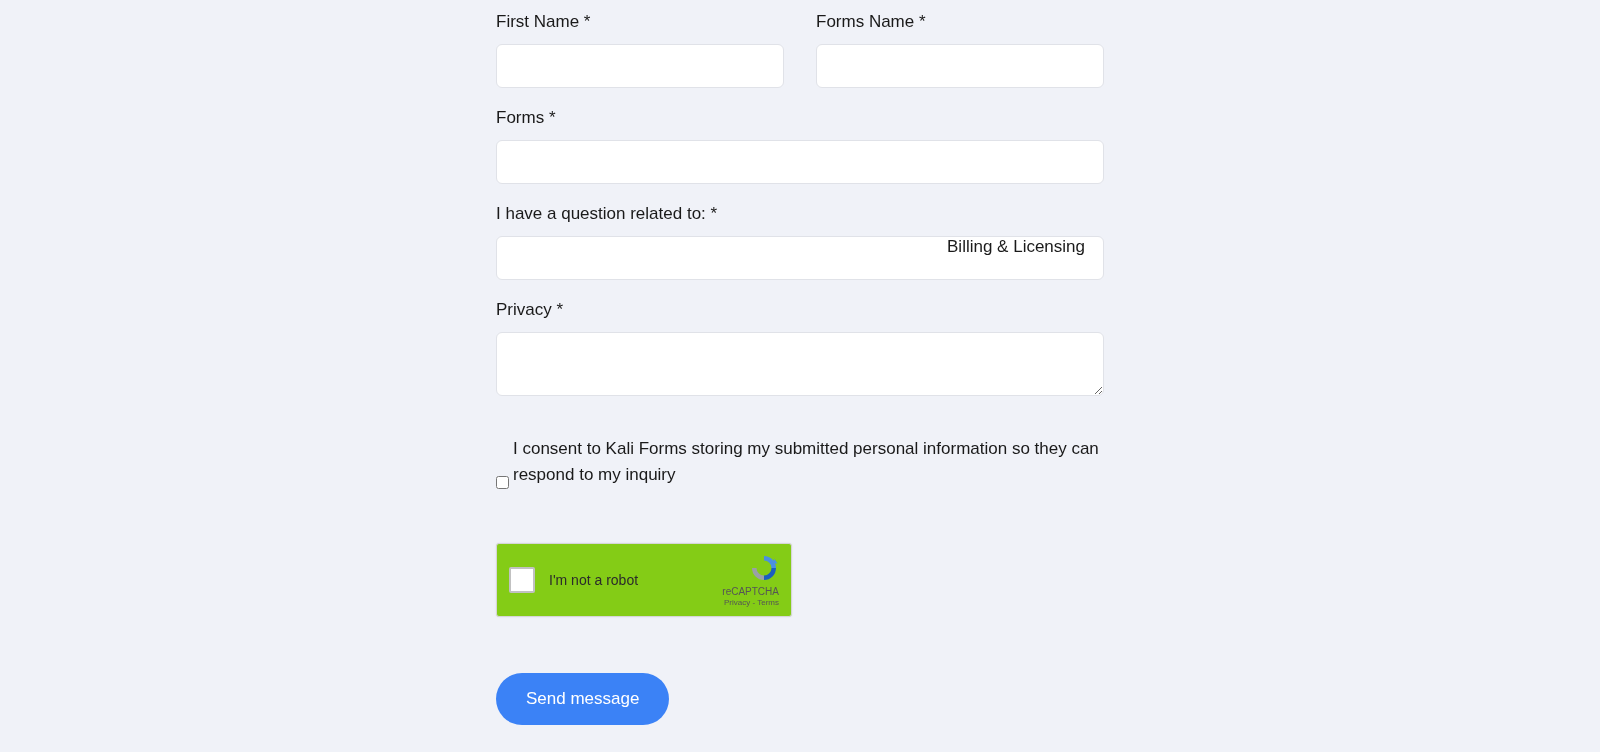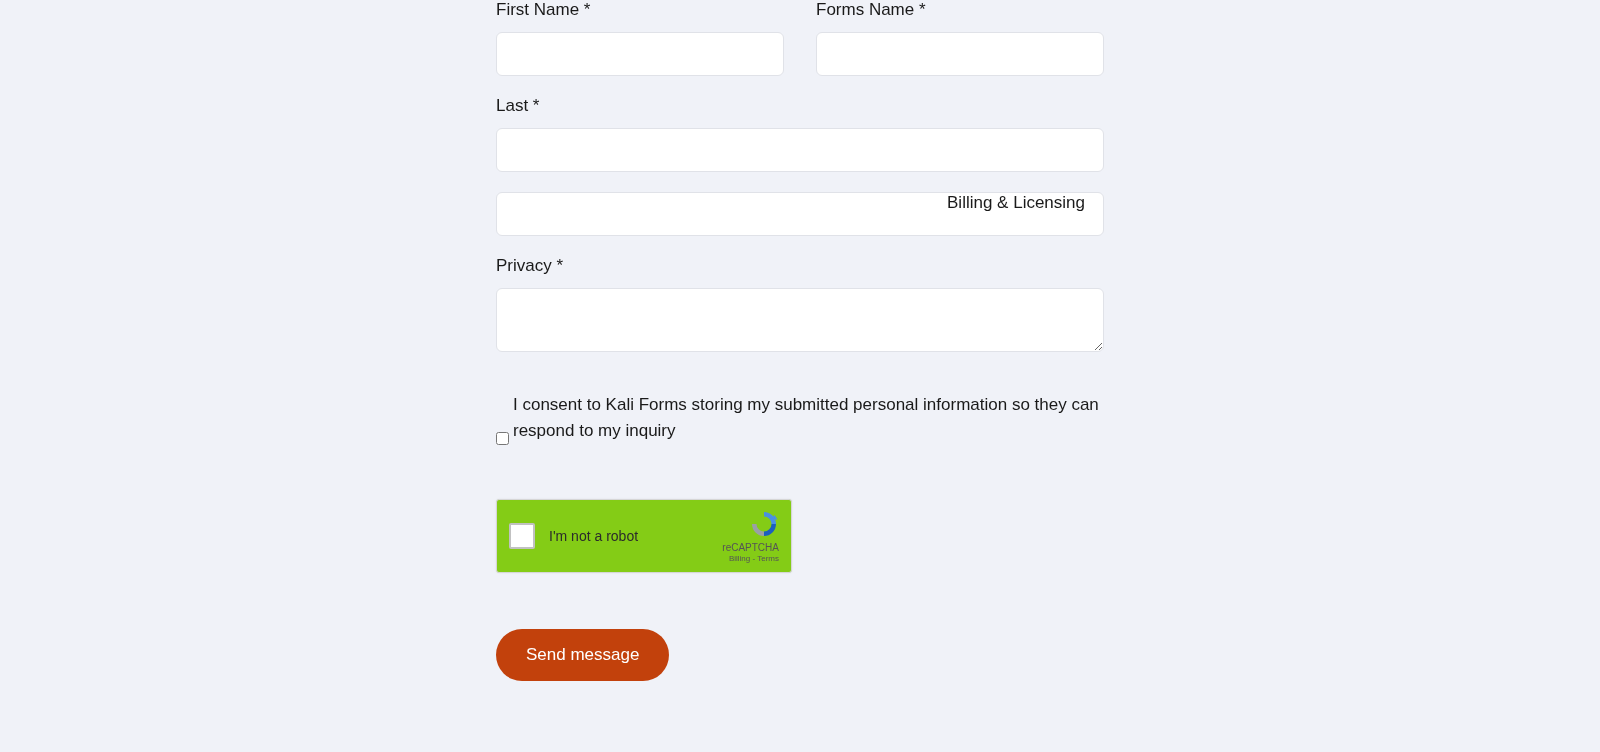--- a/index.html
+++ b/index.html
@@ -10,21 +10,21 @@
     body {
       background: #f0f2f8;
       font-family: -apple-system, BlinkMacSystemFont, "Segoe UI", Helvetica, Arial, sans-serif;
       color: #1a1a1a;
       width: 1600px;
       height: 752px;
       overflow: hidden;
     }
     .form-container {
       width: 608px;
-      margin: 0 auto;
+      margin: 12px auto;
     }
     .form-row {
       display: flex;
       gap: 32px;
       margin-bottom: 20px;
     }
     .form-field {
       display: flex;
       flex-direction: column;
       flex: 1;
@@ -137,21 +137,21 @@
       font-size: 10px;
       color: #555;
       margin-top: 2px;
     }
     .recaptcha-links {
       font-size: 8px;
       color: #555;
     }
     .submit-button {
       margin-top: 56px;
-      background: #c2410c;
+      background: #3b82f6;
       color: #fff;
       border: none;
       border-radius: 30px;
       padding: 16px 30px;
       font-size: 17px;
       font-family: inherit;
       cursor: pointer;
     }
   </style>
 </head>
@@ -165,27 +165,28 @@
       <input type="text" class="text-input" value="" style="">
     </div>
     <div class="form-field">
       <label class="field-label">Forms Name *</label>
       <input type="text" class="text-input" value="" style="">
     </div>
   </div>
 
   <div class="form-row">
     <div class="form-field form-field-full">
-      <label class="field-label">Last *</label>
+      <label class="field-label">Forms *</label>
       <input type="text" class="text-input" value="" style="">
     </div>
   </div>
 
   <div class="form-row">
     <div class="form-field form-field-full">
+      <label class="field-label">I have a question related to: *</label>
       <div class="select-wrap">
         <div class="select-input">Billing &amp; Licensing</div>
       </div>
     </div>
   </div>
 
   <div class="form-row">
     <div class="form-field form-field-full">
       <label class="field-label">Privacy *</label>
       <textarea class="textarea-input" style=""></textarea>
@@ -201,19 +202,19 @@
     <div class="recaptcha-check"></div>
     <div class="recaptcha-text">I'm not a robot</div>
     <div class="recaptcha-right">
       <svg class="recaptcha-logo" viewBox="0 0 40 40">
         <path d="M20 4 A16 16 0 0 1 36 20 L30 20 A10 10 0 0 0 20 10 Z" fill="#4a90e2"></path>
         <path d="M36 20 A16 16 0 0 1 20 36 L20 30 A10 10 0 0 0 30 20 Z" fill="#1b5fbf"></path>
         <path d="M20 36 A16 16 0 0 1 4 20 L10 20 A10 10 0 0 0 20 30 Z" fill="#9aa0a6"></path>
         <polygon points="34,8 38,14 30,14" fill="#4a90e2"></polygon>
       </svg>
       <div class="recaptcha-brand">reCAPTCHA</div>
-      <div class="recaptcha-links">Billing - Terms</div>
+      <div class="recaptcha-links">Privacy - Terms</div>
     </div>
   </div>
 
   <button class="submit-button">Send message</button>
 
 </div>
 
 </body></html>

